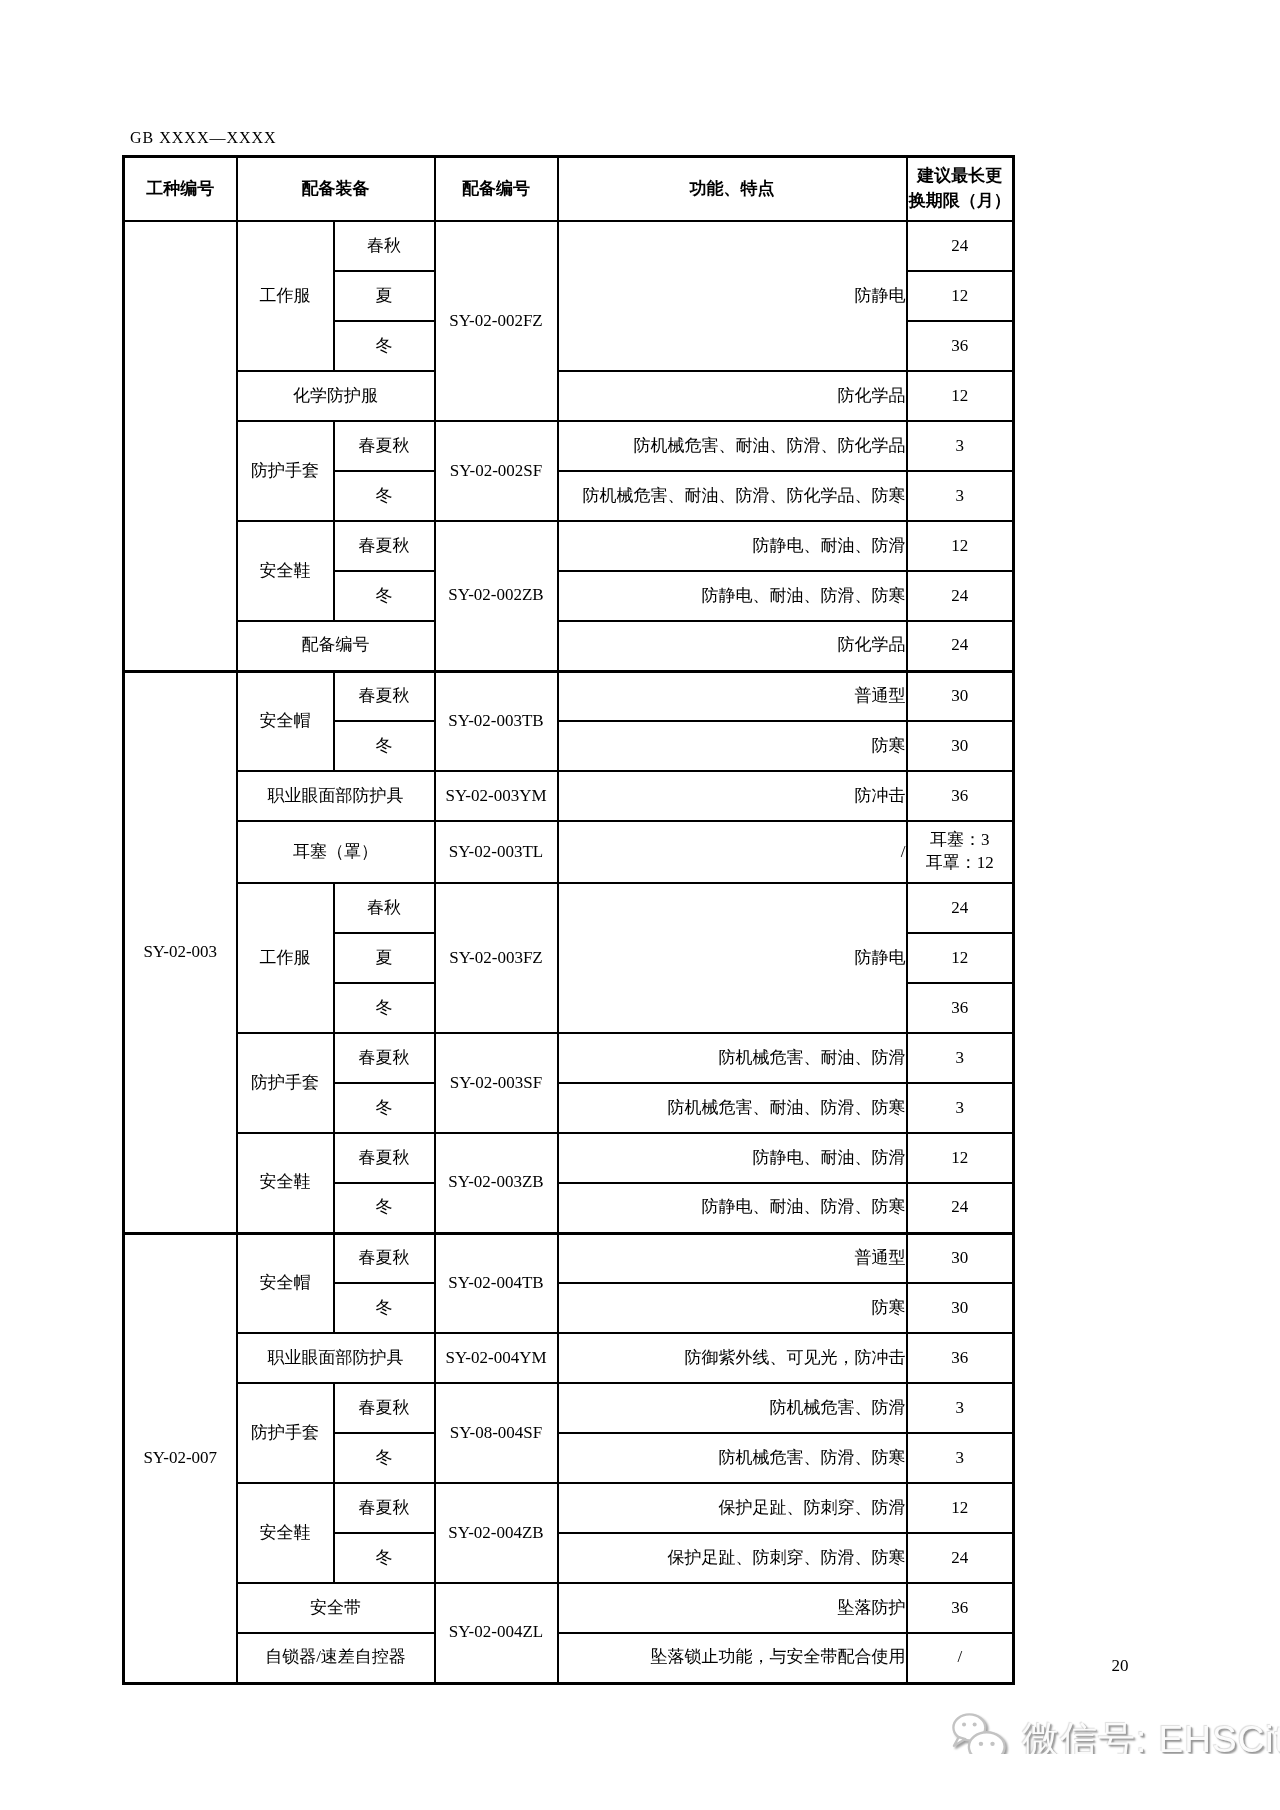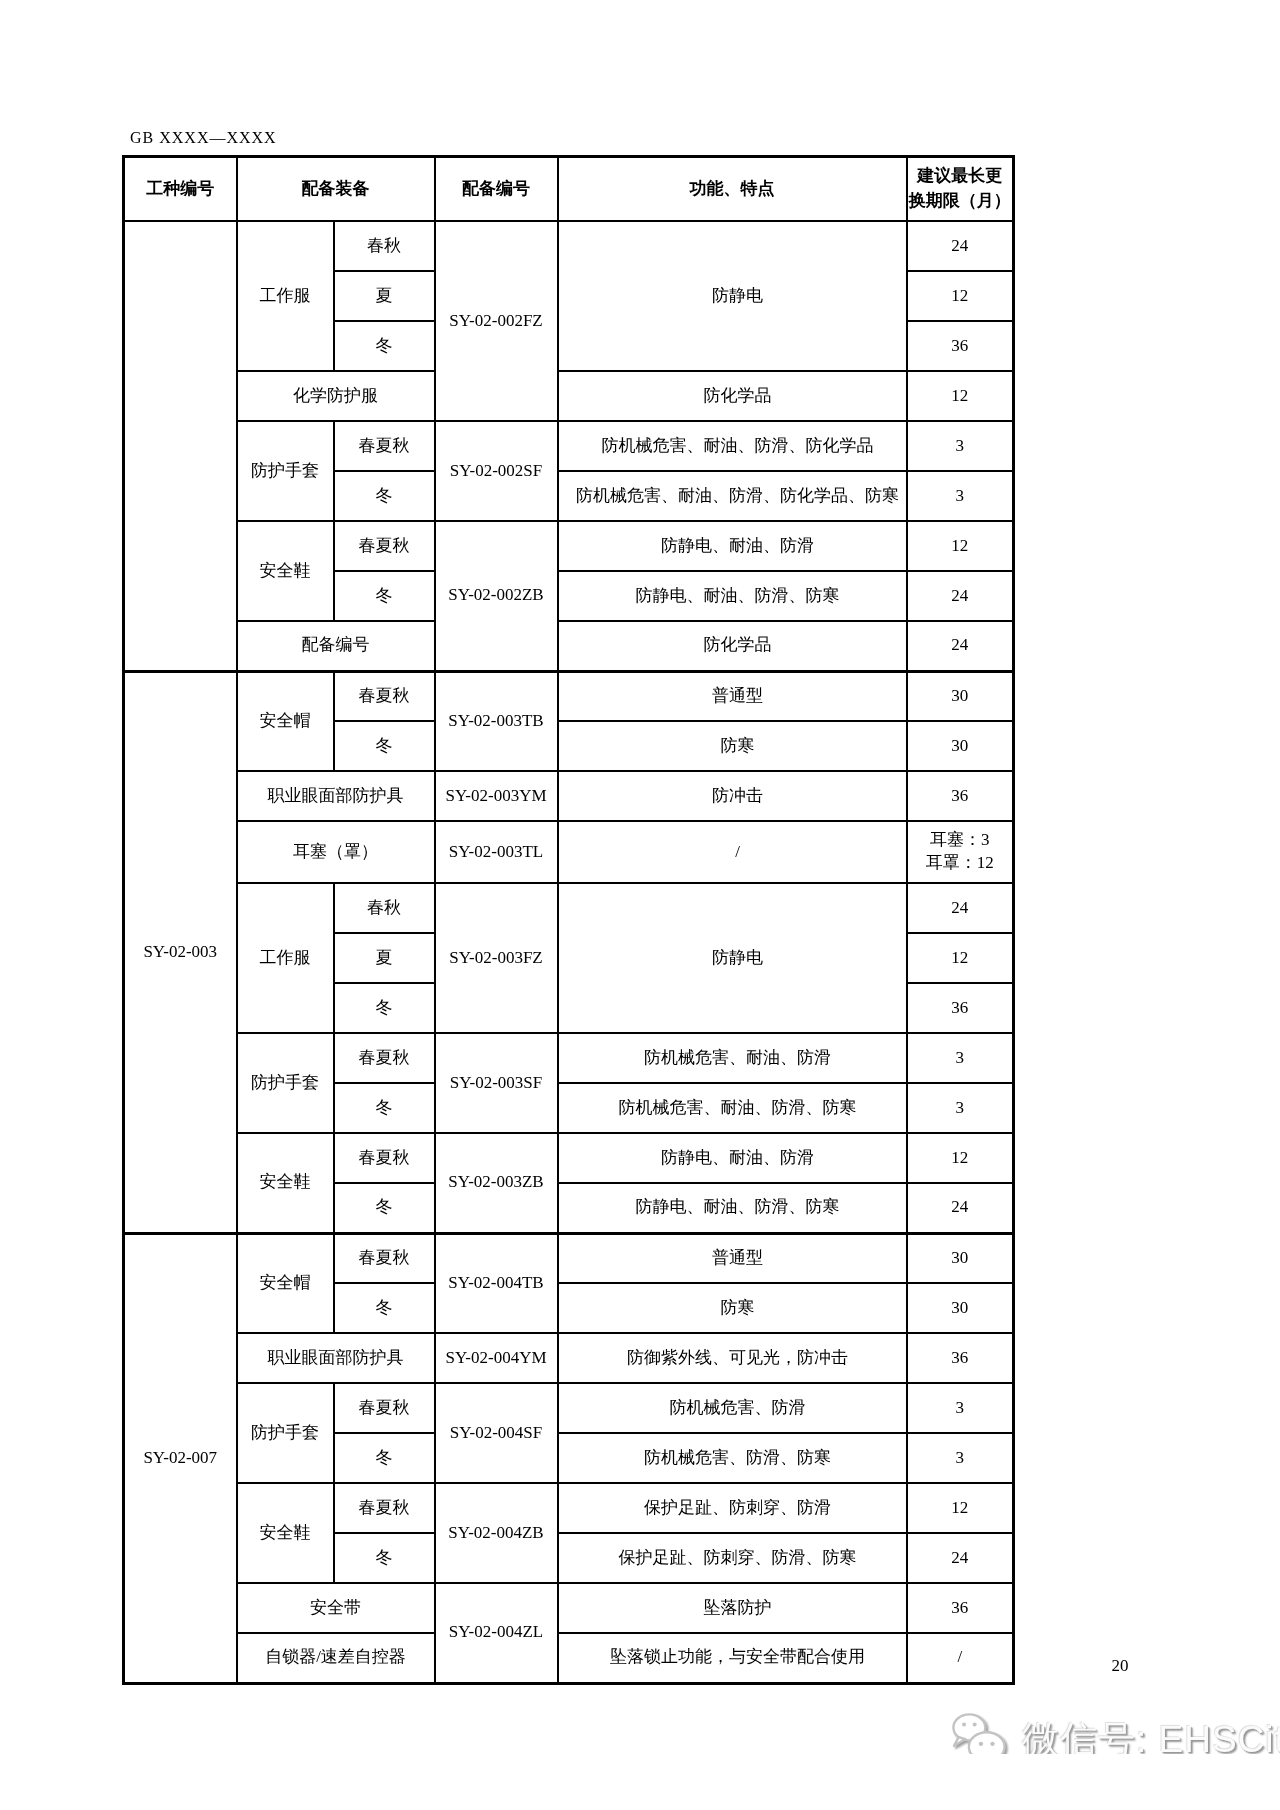--- a/index.html
+++ b/index.html
@@ -6,21 +6,21 @@
   .page{position:relative;width:1280px;height:1754px;background:#ffffff;
         font-family:"Liberation Serif","DejaVu Serif",serif;color:#000;overflow:hidden;}
   .doc-code{position:absolute;left:130px;top:129px;font-size:16px;letter-spacing:1px;}
   table.ppe{position:absolute;left:122px;top:155px;width:890px;border-collapse:collapse;
             table-layout:fixed;border:3px solid #000;}
   .ppe th,.ppe td{border:2px solid #000;font-size:17px;text-align:center;
             vertical-align:middle;padding:0;line-height:1.35;overflow:hidden;}
   .ppe thead th{font-weight:bold;height:62px;font-size:17px;}
   .ppe tbody tr{height:50px;}
   .ppe tbody tr.tall{height:62px;font-family:Liberation Serif, serif;}
-  .ppe td.l{text-align:center;padding-left:11px;}
+  .ppe td.l{text-align:right;padding-left:11px;}
   .ppe tr.bs td{border-top:3px solid #000;}
   .hdr2 div{line-height:1.45;}
   .page-num{position:absolute;left:1080px;top:1656px;width:80px;text-align:center;font-size:17px;}
   .watermark{position:absolute;left:948px;top:1712px;display:flex;align-items:center;gap:12px;}
   .wm-icon{filter:drop-shadow(2px 2px 1px #9d9d9d);}
   .wm-text{font-family:"Liberation Sans","DejaVu Sans",sans-serif;font-size:37px;letter-spacing:1px;
            color:#fbfbfb;text-shadow:2px 2px 2px #979797,-1px -1px 1px #dedede,1px 1px 1px #ababab;
            white-space:nowrap;}
 </style>
 </head>
@@ -187,21 +187,21 @@
       </tr>
       <tr>
         <td colspan="2">职业眼面部防护具</td>
         <td>SY-02-004YM</td>
         <td class="l">防御紫外线、可见光，防冲击</td>
         <td>36</td>
       </tr>
       <tr>
         <td rowspan="2">防护手套</td>
         <td>春夏秋</td>
-        <td rowspan="2">SY-02-004SF</td>
+        <td rowspan="2">SY-08-004SF</td>
         <td class="l">防机械危害、防滑</td>
         <td>3</td>
       </tr>
       <tr>
         <td>冬</td>
         <td class="l">防机械危害、防滑、防寒</td>
         <td>3</td>
       </tr>
       <tr>
         <td rowspan="2">安全鞋</td>

